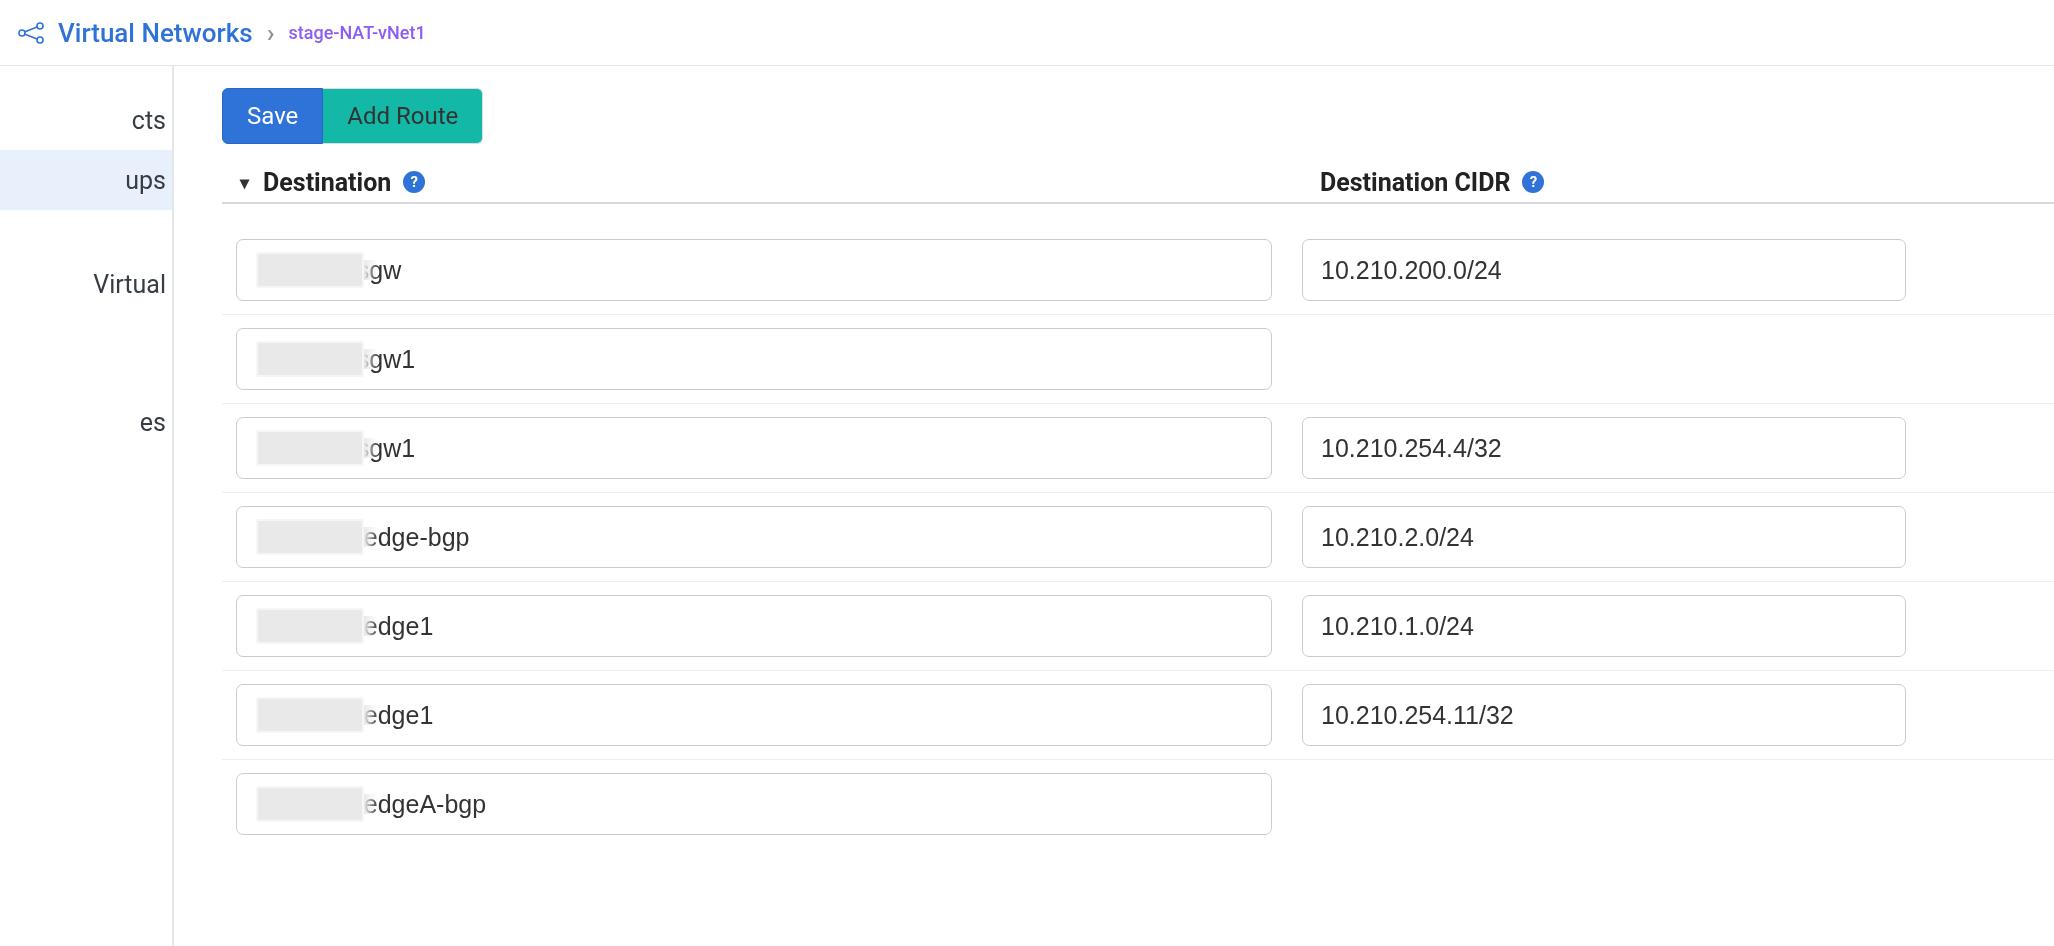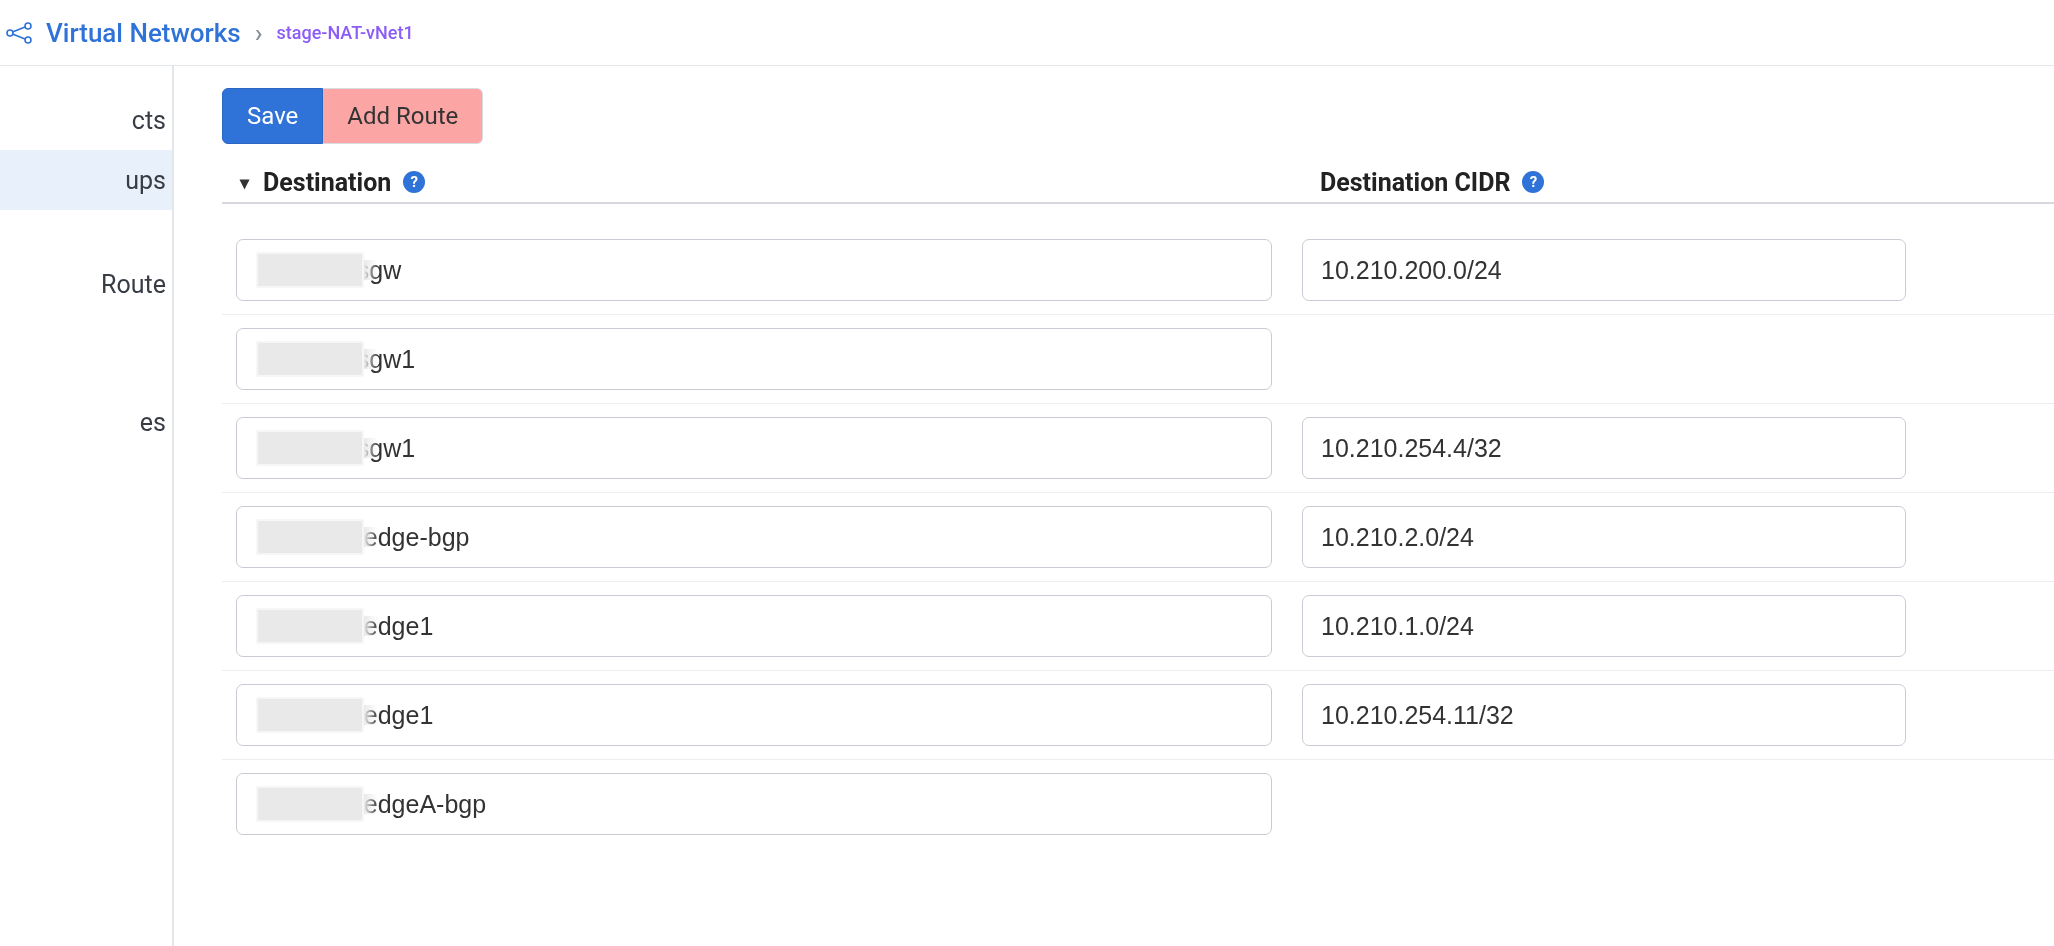--- a/index.html
+++ b/index.html
@@ -33,21 +33,21 @@
     position: relative;
     overflow: hidden;
   }
 
   
   .breadcrumb-bar {
     height: 66px;
     border-bottom: 1px solid var(--header-border);
     display: flex;
     align-items: center;
-    padding-left: 6px;
+    padding-left: 18px;
     gap: 14px;
   }
   .bc-link {
     display: inline-flex;
     align-items: center;
     gap: 10px;
     color: var(--blue);
     text-decoration: none;
     font-size: 26px;
     font-weight: 500;
@@ -118,21 +118,21 @@
     user-select: none;
   }
   .btn-primary {
     background: var(--blue);
     color: #fff;
     border: 1px solid var(--blue-dark);
     border-top-left-radius: 6px;
     border-bottom-left-radius: 6px;
   }
   .btn-secondary {
-    background: #fca5a5;
+    background: #14b8a6;
     color: #333;
     border-left: none;
     border-top-right-radius: 6px;
     border-bottom-right-radius: 6px;
   }
 
   
   .thead {
     display: flex;
     align-items: center;
@@ -253,21 +253,21 @@
 
     <nav class="sidebar">
       <div class="side-item">
         <span>cts</span>
       </div>
       <div class="side-item active">
         <span>ups</span>
       </div>
       <div class="side-spacer"></div>
       <div class="side-item">
-        <span>Route</span>
+        <span>Virtual</span>
       </div>
       <div class="side-spacer big"></div>
       <div class="side-item">
         <span>es</span>
       </div>
     </nav>
 
     <main class="main">
 
       <div class="toolbar">

